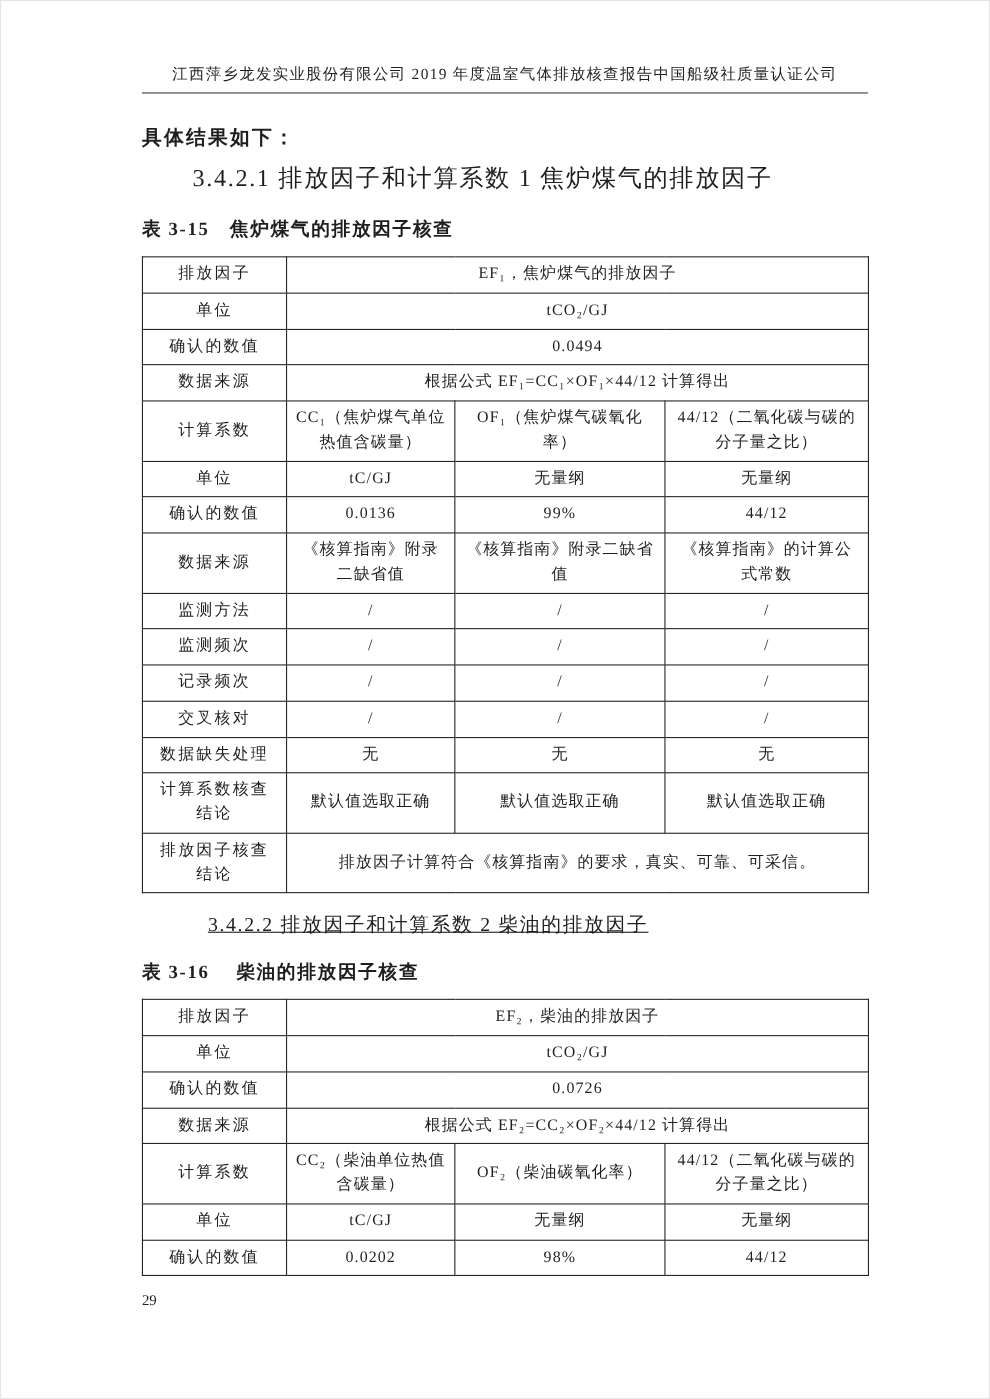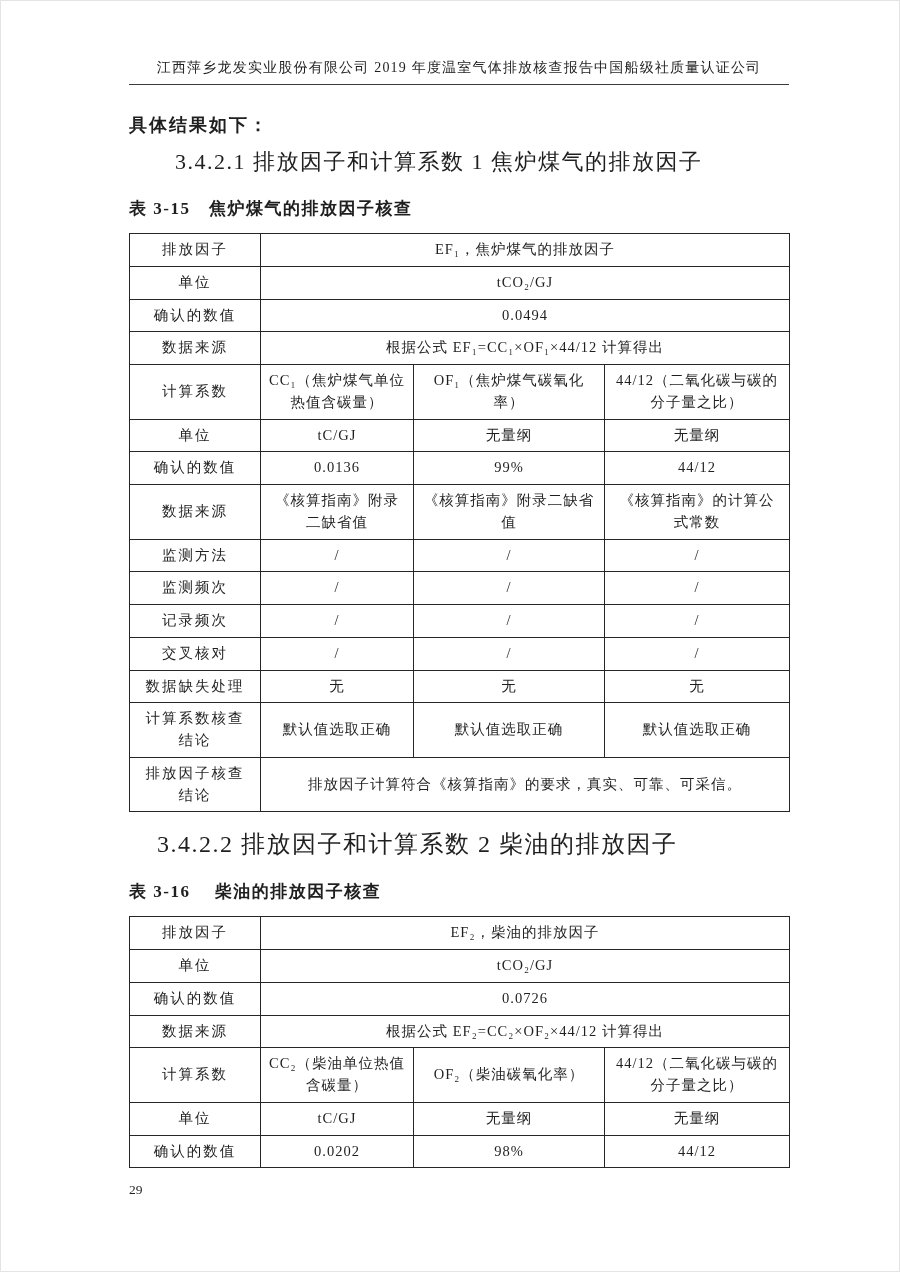--- a/index.html
+++ b/index.html
@@ -58,23 +58,24 @@
     vertical-align:middle;
     padding:5px 8px;
     letter-spacing:1px;
   }
   table.vtable td.lbl{
     letter-spacing:2px;
     white-space:pre-line;
   }
   .sec2-heading{
     margin-top:16px;
-    margin-left:28px;
-    font-size:24px;
+    margin-left:60px;
+    font-size:18px;
     letter-spacing:1.5px;
+    text-decoration:underline;
   }
   .page-number{
     margin-top:14px;
     text-align:left;
     font-size:13.5px;
     width:660px;
   }
 </style>
 </head>
 <body>

